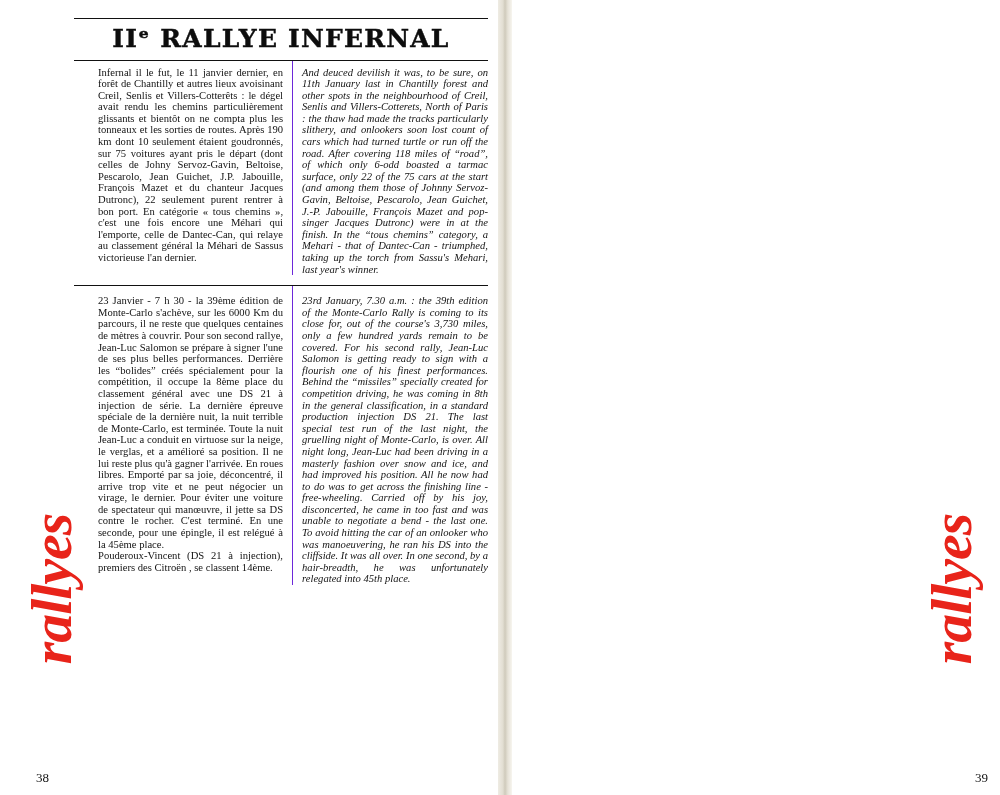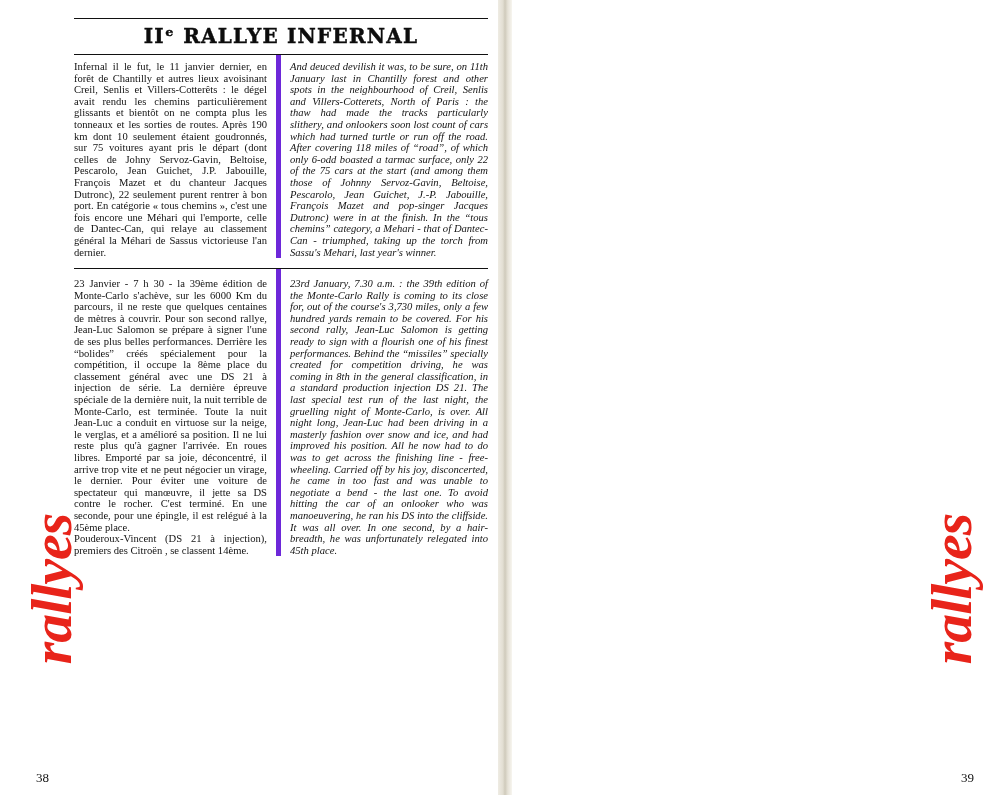--- a/index.html
+++ b/index.html
@@ -50,52 +50,52 @@
     transform: rotate(-90deg);
     transform-origin: 50% 50%;
     width: 200px; text-align: center;
   }
   .folio {
     position: absolute;
     font-family: "Liberation Serif", serif;
     font-size: 13px; color: #111;
   }
   .folio-left  { left: 36px;  top: 770px; }
-  .folio-right { right: 26px; top: 770px; }
+  .folio-right { right: 12px; top: 770px; }
 
   
   .content-left  { position: absolute; left: 74px;  top: 18px; width: 414px; }
 
   .rule-top { border-top: 1.6px solid #111; width: 100%; }
 
   
   h1.headline {
     font-family: "DejaVu Serif", serif;
     font-weight: bold;
     text-align: center;
     color: #0d0d0d;
-    font-size: 20px;
+    font-size: 25px;
     letter-spacing: 1.2px;
     line-height: 1.1;
     padding: 6px 0 7px 0;
     border-bottom: 1.6px solid #111;
     -webkit-text-stroke: 0.4px #0d0d0d;
   }
   h1.headline.sub2 { font-size: 23px; }
 
   
   .cols {
     display: flex;
     width: 100%;
   }
   .col {
     width: 50%;
     padding: 0 7px;
   }
-  .col.first  { padding-left: 0;  border-right: 5px solid #6d28d9; padding-right: 9px;}
+  .col.first  { padding-left: 0;  border-right: 1px solid #6d28d9; padding-right: 9px; margin-left: 24px;}
   .col.second { padding-left: 9px; padding-right: 0; }
 
   p.fr, p.en {
     font-size: 10.6px;
     line-height: 11.6px;
     text-align: justify;
     color: #121212;
     hyphens: auto;
   }
   p.en { font-style: italic; }

